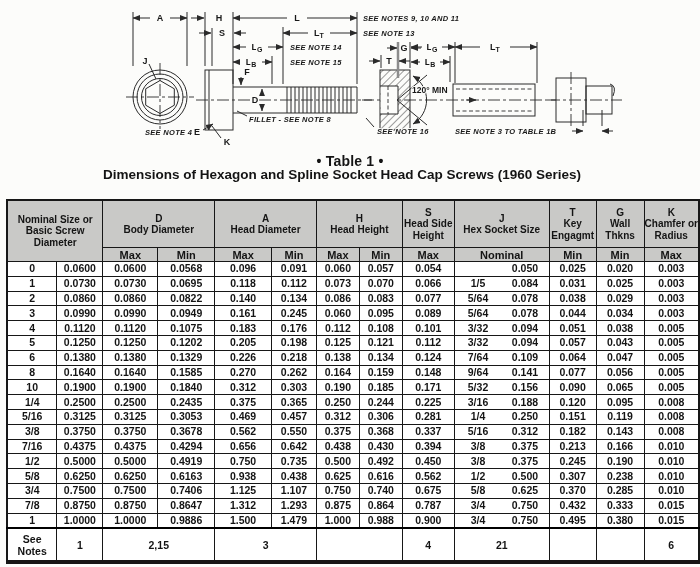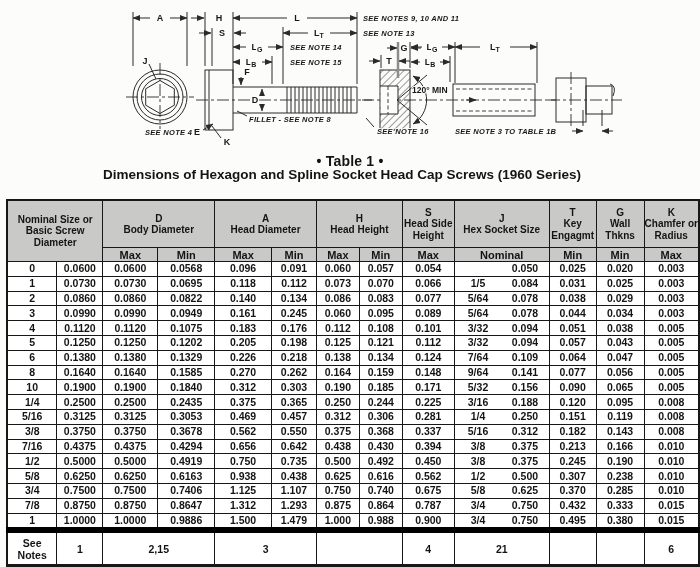--- a/index.html
+++ b/index.html
@@ -13,21 +13,21 @@
   table#dims-table{position:absolute;top:199px;left:6px;border-collapse:collapse;table-layout:fixed;
         border:2px solid #171717;border-bottom-width:4px;background:#fff;}
   #dims-table th,#dims-table td{border:1px solid #171717;overflow:hidden;white-space:nowrap;}
   #dims-table th{background:#c9c9c7;font-weight:700;font-size:10px;line-height:11.5px;
         text-align:center;vertical-align:middle;padding:1px 0;}
   #dims-table thead tr.sub th{height:13px;font-size:11px;line-height:10px;padding:0;}
   #dims-table td{font-weight:700;font-size:10.5px;line-height:13px;height:13.8px;
         padding:0;text-align:center;}
   #dims-table td.jf{border-right:none;}
   #dims-table td.jd{border-left:none;}
-  #dims-table tr.notes td{border-top:6px solid #000000;height:31px;white-space:normal;line-height:12px;}
+  #dims-table tr.notes td{border-top:2px solid #000000;height:31px;white-space:normal;line-height:12px;}
   #dims-table tr.notes td.lbl{font-size:10.5px;}
   
   .ln{stroke:#2a2a2a;stroke-width:1;fill:none;}
   .cl{stroke:#2a2a2a;stroke-width:0.9;fill:none;stroke-dasharray:12 3 3 3;}
   .hd{stroke:#2a2a2a;stroke-width:0.9;fill:none;stroke-dasharray:4 2.5;}
   .gray{stroke:#8d8d8d;stroke-width:2.5;fill:none;}
   text.dim{font:700 9px "Liberation Sans",sans-serif;fill:#181818;paint-order:stroke;stroke:#fcfcfa;stroke-width:2.5px;}
   text.note{font:italic 700 7.5px "Liberation Sans",sans-serif;fill:#181818;letter-spacing:.3px;paint-order:stroke;stroke:#fcfcfa;stroke-width:2px;}
   text.big{font:700 8.5px "Liberation Sans",sans-serif;fill:#181818;paint-order:stroke;stroke:#fcfcfa;stroke-width:2px;}
 </style>

